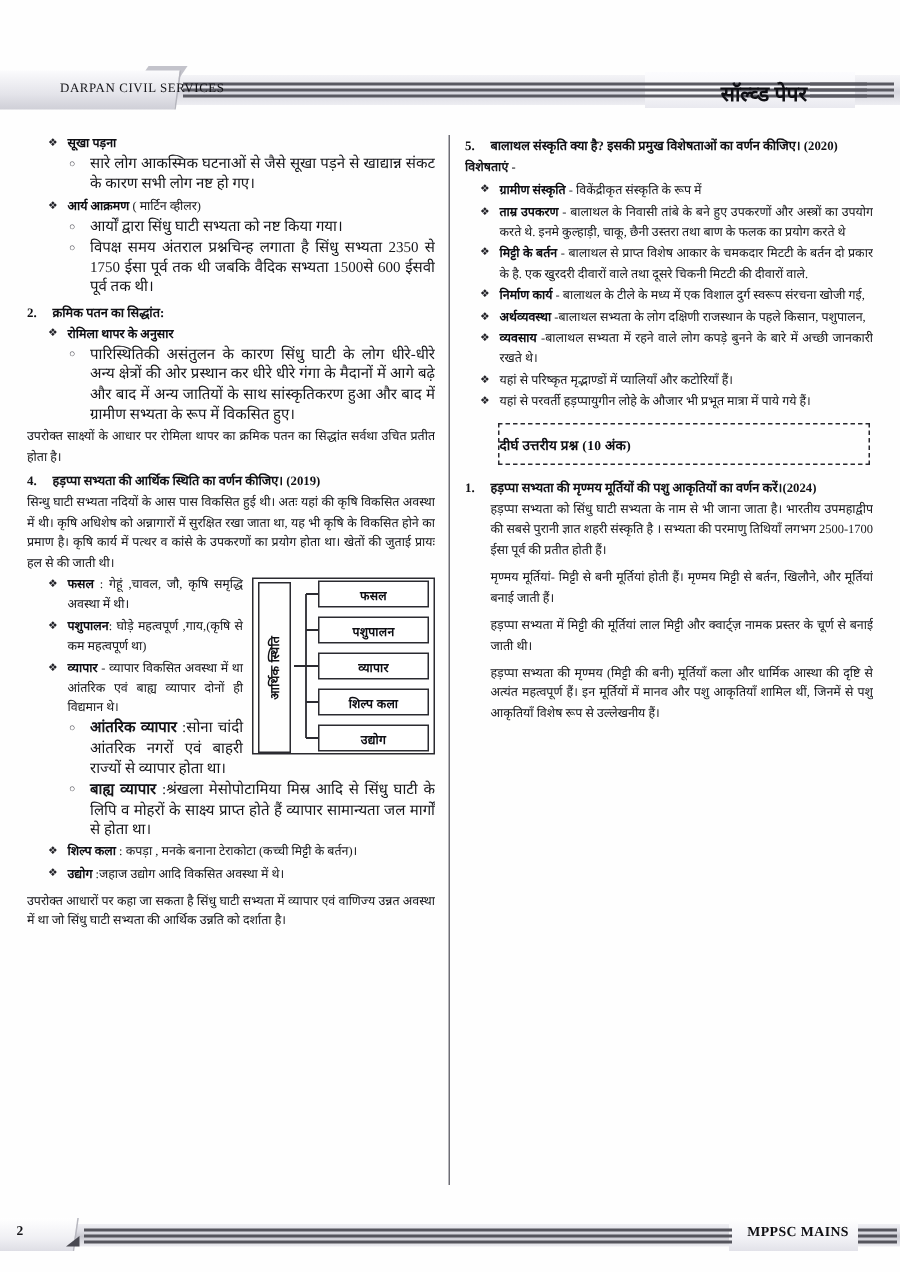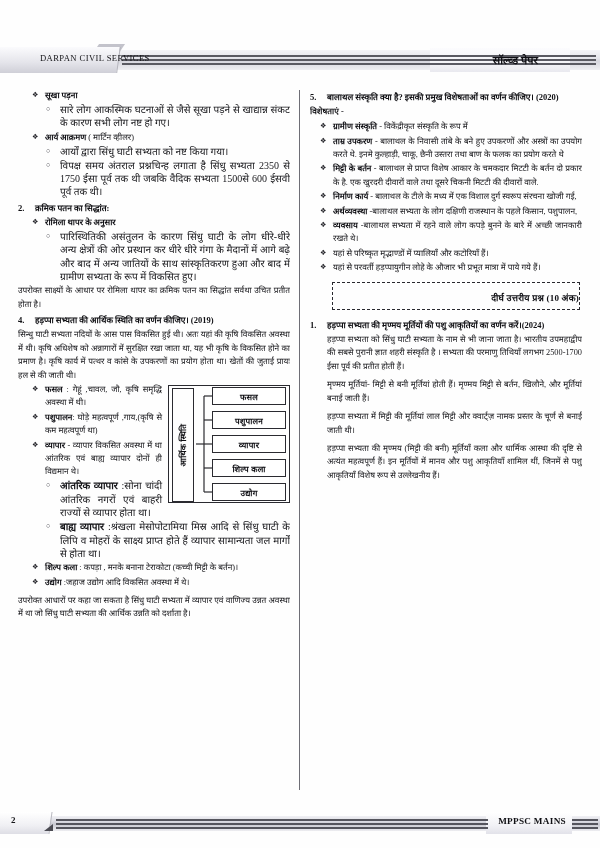--- a/index.html
+++ b/index.html
@@ -73,21 +73,21 @@
     color: #141418;
     z-index: 6;
     margin-left: 36px;
   }
   .hdr-right-text {
     position: absolute;
     top: 7.5px;
     right: 62px;
     font-family: "Liberation Serif", "DejaVu Serif", serif;
     font-weight: bold;
-    font-size: 11px;
+    font-size: 14px;
     color: #0f0f14;
     z-index: 6;
   }
   .hdr-right-plate {
     position: absolute;
     top: 4px;
     left: 430px;
     right: 30px;
     height: 24px;
     background: linear-gradient(to bottom, #fcfcfe 0%, #f2f2f6 70%, #e9e9ef 100%);
@@ -344,21 +344,21 @@
     top: 0;
     width: 17px;
     height: 118px;
   }
 
   
   .dashbox {
     margin: 7px 2px 9px 22px;
     border: 1.6px dashed #28282e;
     padding: 4px 0 4px 0;
-    text-align: right;
+    text-align: left;
   }
   .dashbox span {
     font-family: "Liberation Serif", "DejaVu Serif", serif;
     font-weight: bold;
     font-size: 9px;
     color: #0d0d12;
     letter-spacing: 0.2px;
   }
   .spacer4 { height: 4px; }
 </style>

